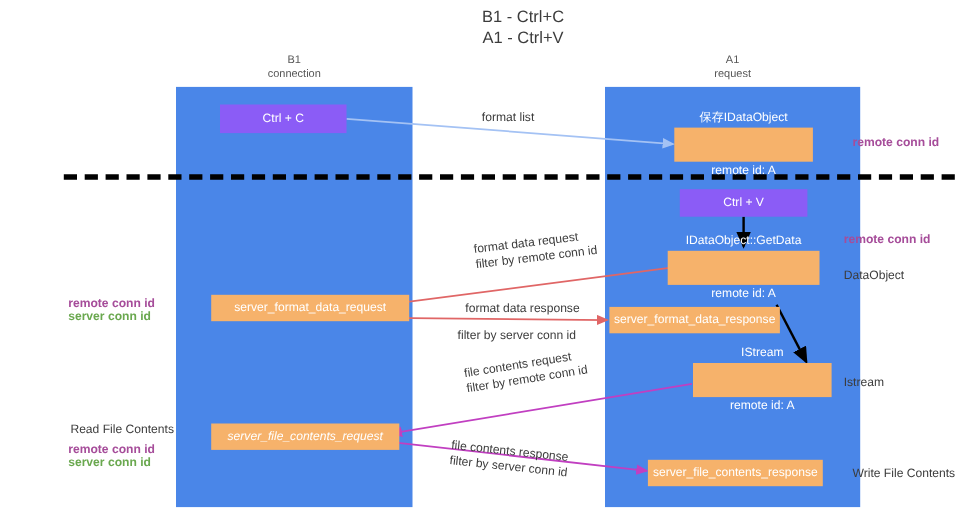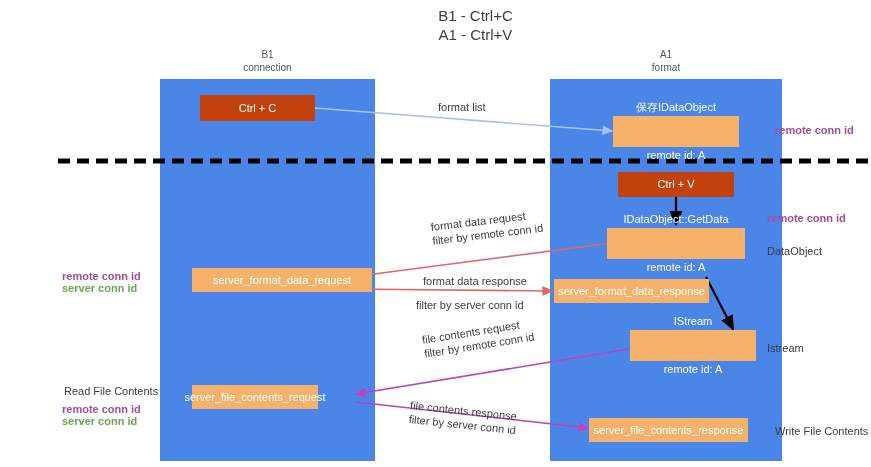--- a/index.html
+++ b/index.html
@@ -30,21 +30,21 @@
 
   
   .box{
     box-sizing:border-box;
     display:flex;flex-direction:column;
     align-items:center;justify-content:center;
     color:#ffffff;font-size:11px;line-height:13px;
     text-align:center;
     padding:2px 4px;
   }
-  .box.green{background:#c2410c;}
+  .box.green{background:#8b5cf6;}
   .box.orange{background:#f6b26b;gap:35px;}
 
   
   .lbl{font-size:11px;line-height:14px;color:#3c3c3c;white-space:nowrap;}
   .lbl.purple{color:#a64d9a;font-weight:bold;}
   .lbl.green{color:#6aa84f;font-weight:bold;}
   .lbl.plain{color:#3c3c3c;}
 
   .rot{transform-origin:left top;}
 
@@ -60,21 +60,21 @@
     <div>B1 - Ctrl+C</div>
     <div>A1 - Ctrl+V</div>
   </div>
 
   <div class="abs colhead" style="left:120px;top:48px;width:215px;">
     <div>B1</div>
     <div>connection</div>
   </div>
   <div class="abs colhead" style="left:510px;top:48px;width:232px;">
     <div>A1</div>
-    <div>format</div>
+    <div>request</div>
   </div>
 
   <div class="abs lane" style="left:120px;top:79px;width:215px;height:382px;"></div>
   <div class="abs lane" style="left:510px;top:79px;width:232px;height:382px;"></div>
 
   <svg class="overlay">
     <defs>
       <marker id="ah-lblue" markerWidth="7" markerHeight="7" refX="6" refY="3" orient="auto">
         <path d="M0,0 L7,3 L0,6 z" fill="#a4c2f4"></path>
       </marker>
@@ -130,21 +130,21 @@
 
   <div class="abs box orange" style="left:514px;top:279px;width:155px;height:24px;">
     <div>server_format_data_response</div>
   </div>
 
   <div class="abs box orange" style="left:590px;top:330px;width:126px;height:31px;">
     <div>IStream</div>
     <div>remote id: A</div>
   </div>
 
-  <div class="abs box orange" style="left:152px;top:385px;width:126px;height:24px;">
+  <div class="abs box orange" style="left:152px;top:385px;width:171px;height:24px;font-style:italic;">
     <div>server_file_contents_request</div>
   </div>
 
   <div class="abs box orange" style="left:549px;top:418px;width:159px;height:24px;">
     <div>server_file_contents_response</div>
   </div>
 
   <div class="abs lbl" style="left:398px;top:100px;">format list</div>
 
   <div class="abs rot" style="left:390px;top:220px;transform:rotate(-6.8deg);">

